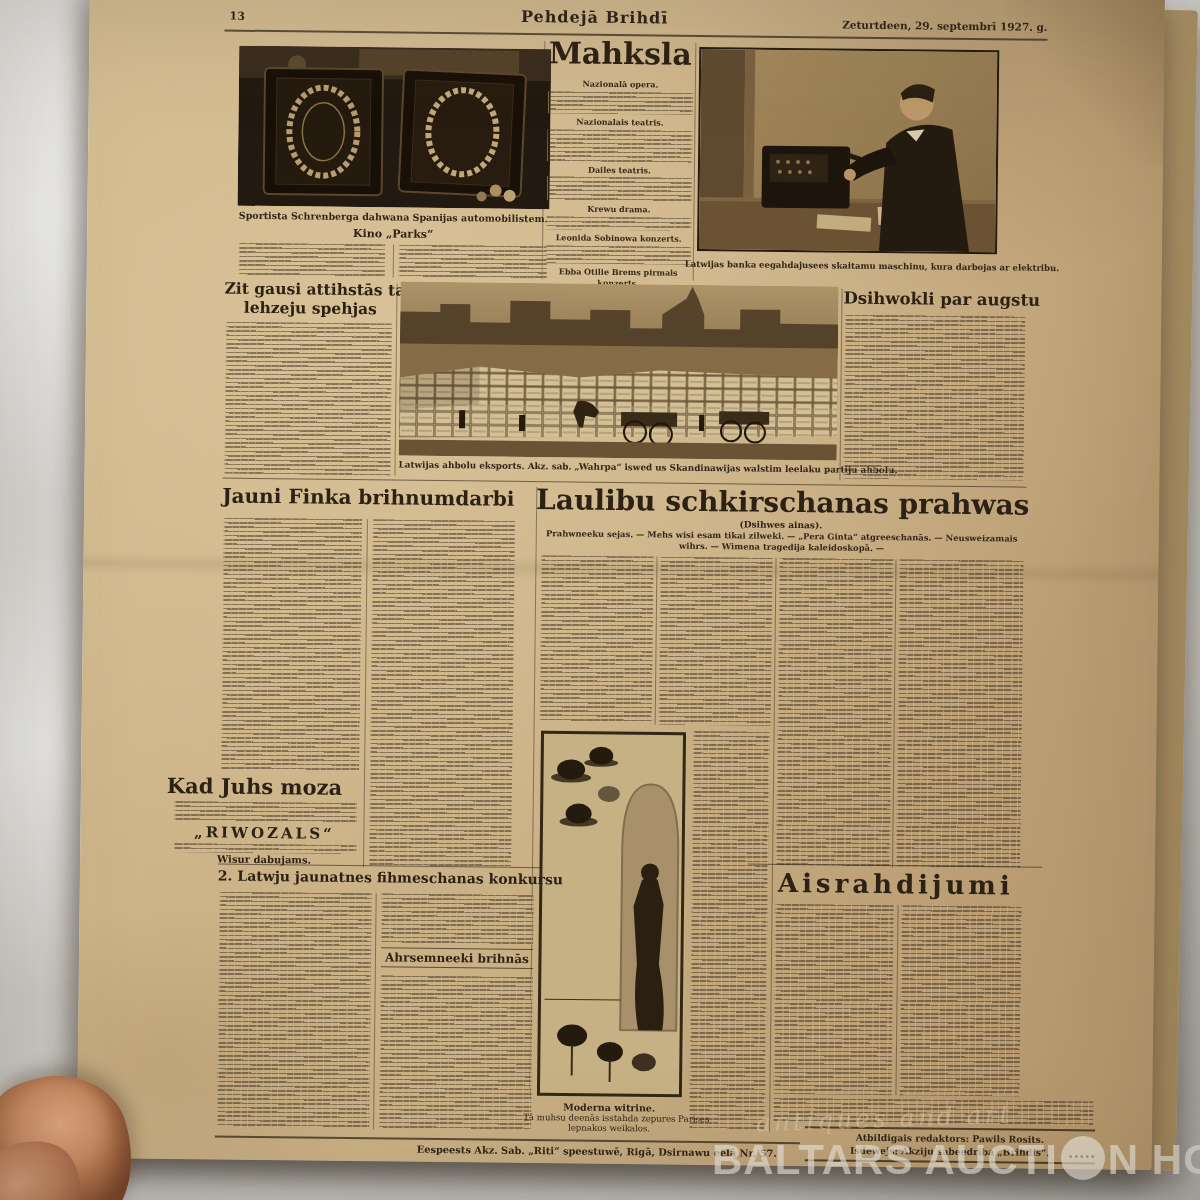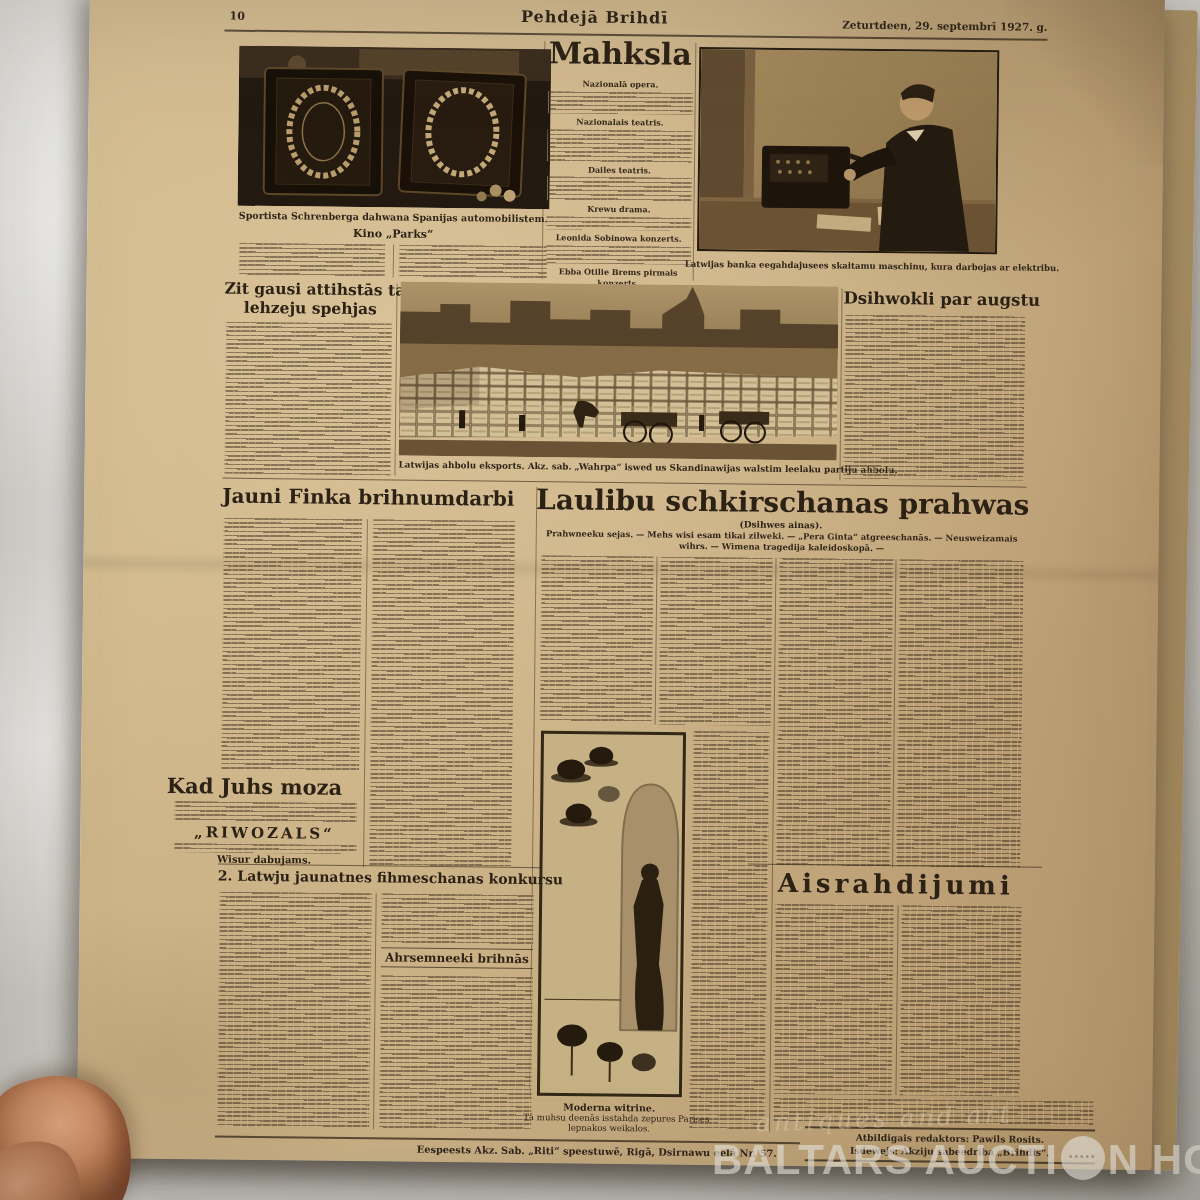--- a/index.html
+++ b/index.html
@@ -57,21 +57,21 @@
 </head>
 <body>
 
 <div class="scene">
   <div class="under"></div>
 
   <div class="paper">
     <div class="fold"></div>
     <div class="crease"></div>
 
-    <div class="abs" style="left:140px;top:24px;font:700 11px 'DejaVu Serif',serif">10</div>
+    <div class="abs" style="left:140px;top:24px;font:700 11px 'DejaVu Serif',serif">13</div>
     <div class="abs hl" style="left:400px;top:18px;width:210px;font-size:16px;letter-spacing:1px">Pehdejā Brihdī</div>
     <div class="abs" style="left:726px;top:26px;width:232px;text-align:right;font:700 10.5px 'DejaVu Serif',serif">Zeturtdeen, 29. septembrī 1927. g.</div>
     <div class="hr2" style="left:135px;top:44px;width:823px"></div>
 
     <div class="vr" style="left:455px;top:52px;height:238px"></div>
     <div class="vr" style="left:606px;top:52px;height:238px"></div>
 
     <div class="abs" style="left:150px;top:60px;width:312px;height:160px">
       <svg width="312" height="160">
         <rect width="312" height="160" fill="#221910"></rect>

